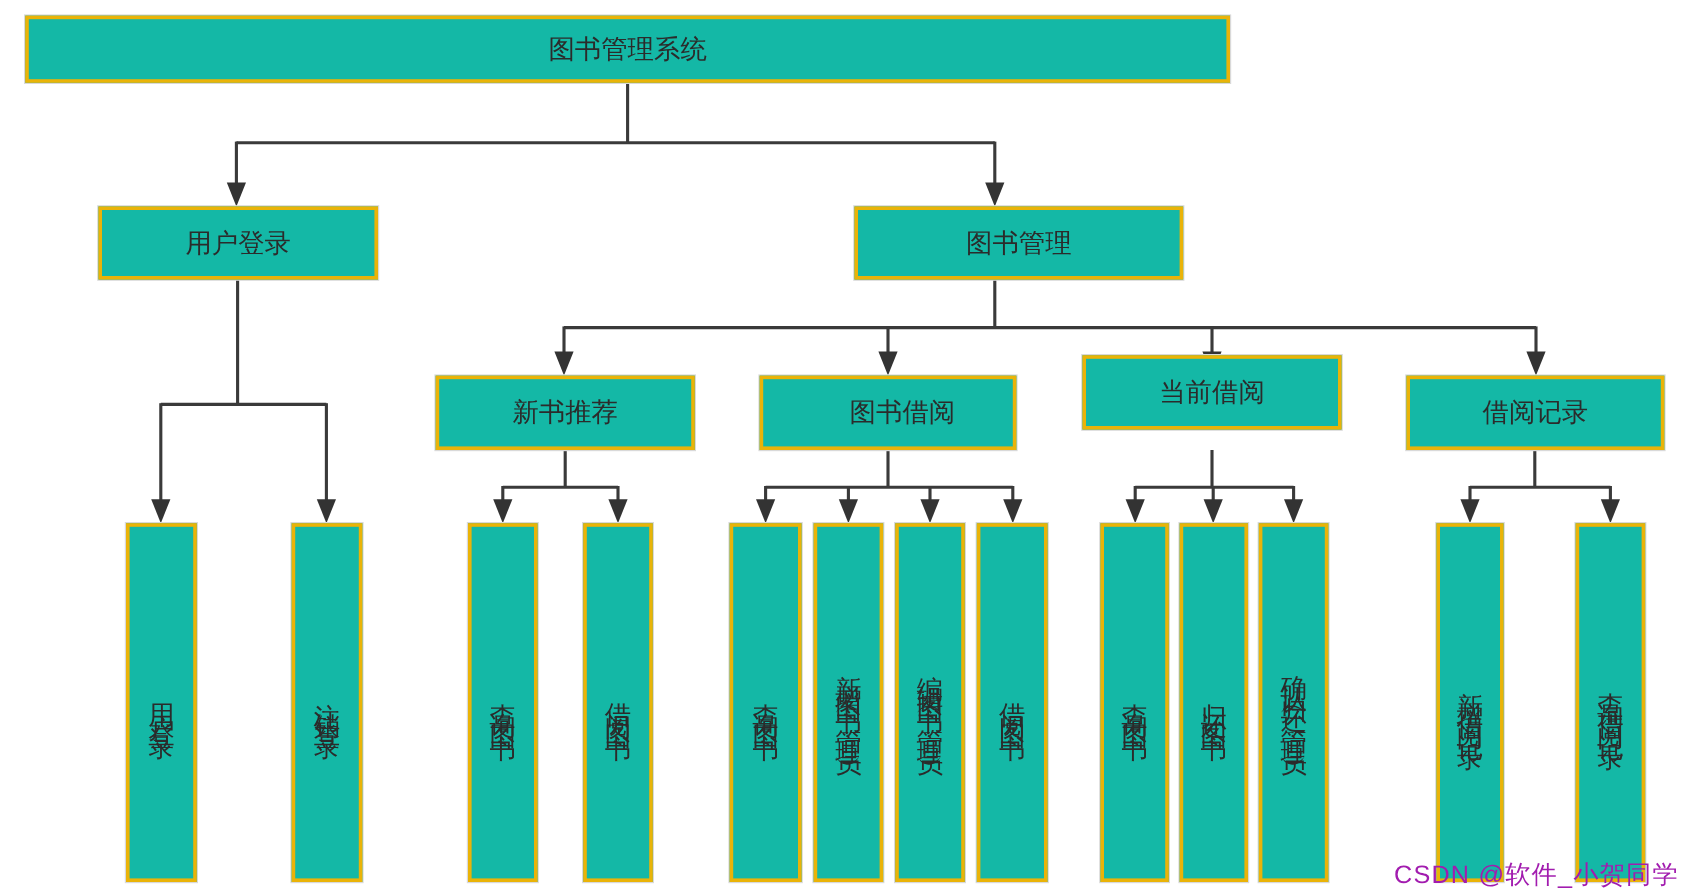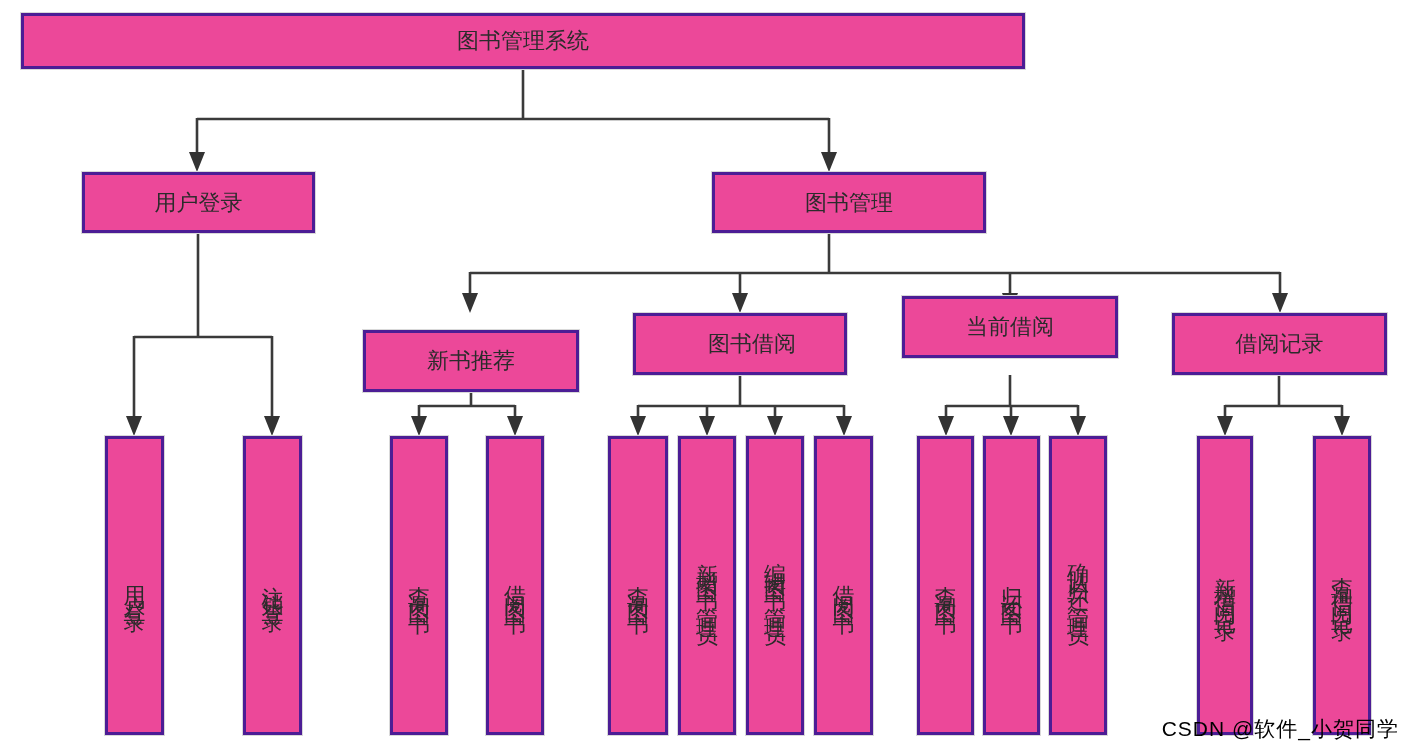--- a/index.html
+++ b/index.html
@@ -24,22 +24,22 @@
   .edges line {
     stroke: #3a3a3a;
     stroke-width: 2.6;
   }
   .edges polygon {
     fill: #333333;
   }
   .node {
     position: absolute;
     box-sizing: border-box;
-    background: #ec4899;
-    border: 3px solid #4c1d95;
+    background: #14b8a6;
+    border: 3px solid #eab308;
     box-shadow: 0 0 0 1px #d9d9d9;
     display: flex;
     align-items: center;
     justify-content: center;
     color: #2b2b2b;
   }
   .hbox span {
     font-size: 22px;
     line-height: 1;
     white-space: nowrap;
@@ -50,21 +50,21 @@
     font-size: 22px;
     line-height: 1;
     letter-spacing: 9px;
   }
   .watermark {
     position: absolute;
     right: 6px;
     bottom: 4px;
     font-size: 21px;
     letter-spacing: 1px;
-    color: #000000;
+    color: #a21caf;
     white-space: nowrap;
     z-index: 5;
   }
 </style>
 </head>
 <body>
 
 <div class="canvas">
 
   <svg class="edges" viewBox="0 0 1405 747">
@@ -146,21 +146,21 @@
     <span>图书管理系统</span>
   </div>
 
   <div class="node hbox" style="left:82px; top:172px; width:233px; height:61px;">
     <span>用户登录</span>
   </div>
   <div class="node hbox" style="left:712px; top:172px; width:274px; height:61px;">
     <span>图书管理</span>
   </div>
 
-  <div class="node hbox" style="left:363px; top:330px; width:216px; height:62px;">
+  <div class="node hbox" style="left:363px; top:313px; width:216px; height:62px;">
     <span>新书推荐</span>
   </div>
   <div class="node hbox" style="left:633px; top:313px; width:214px; height:62px;padding-left:24px;">
     <span>图书借阅</span>
   </div>
   <div class="node hbox" style="left:902px; top:296px; width:216px; height:62px;">
     <span>当前借阅</span>
   </div>
   <div class="node hbox" style="left:1172px; top:313px; width:215px; height:62px;">
     <span>借阅记录</span>

